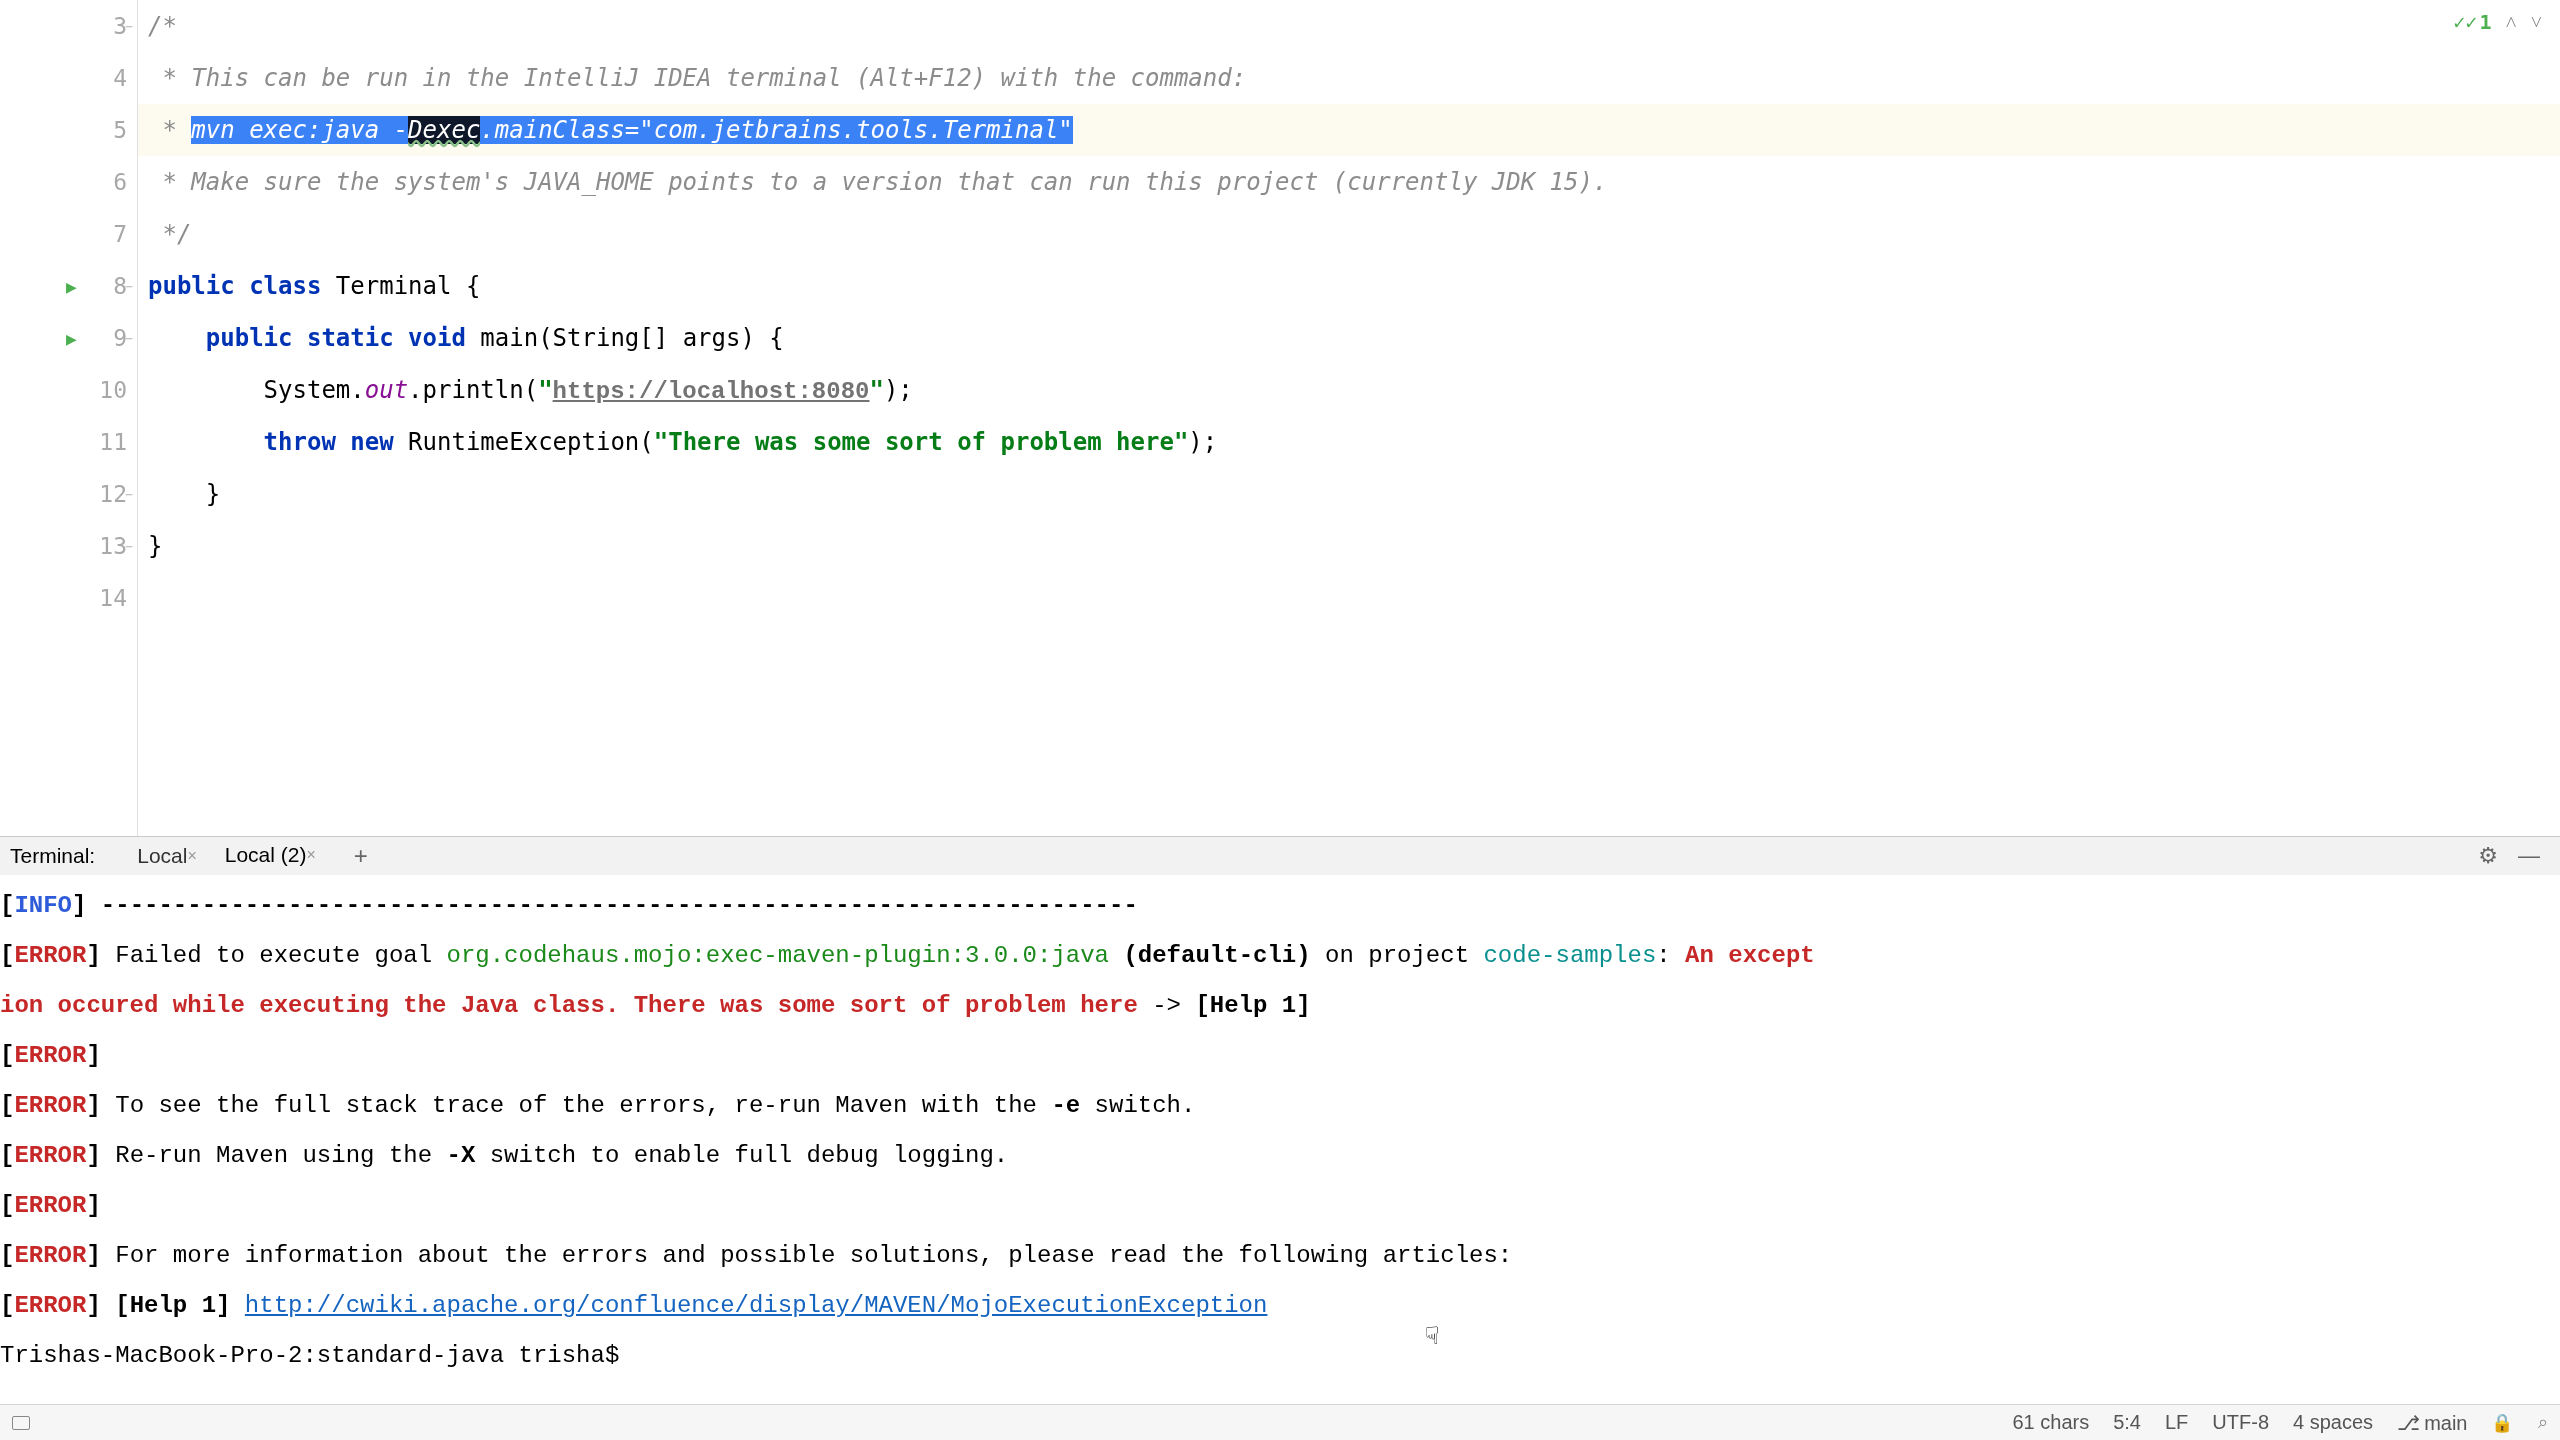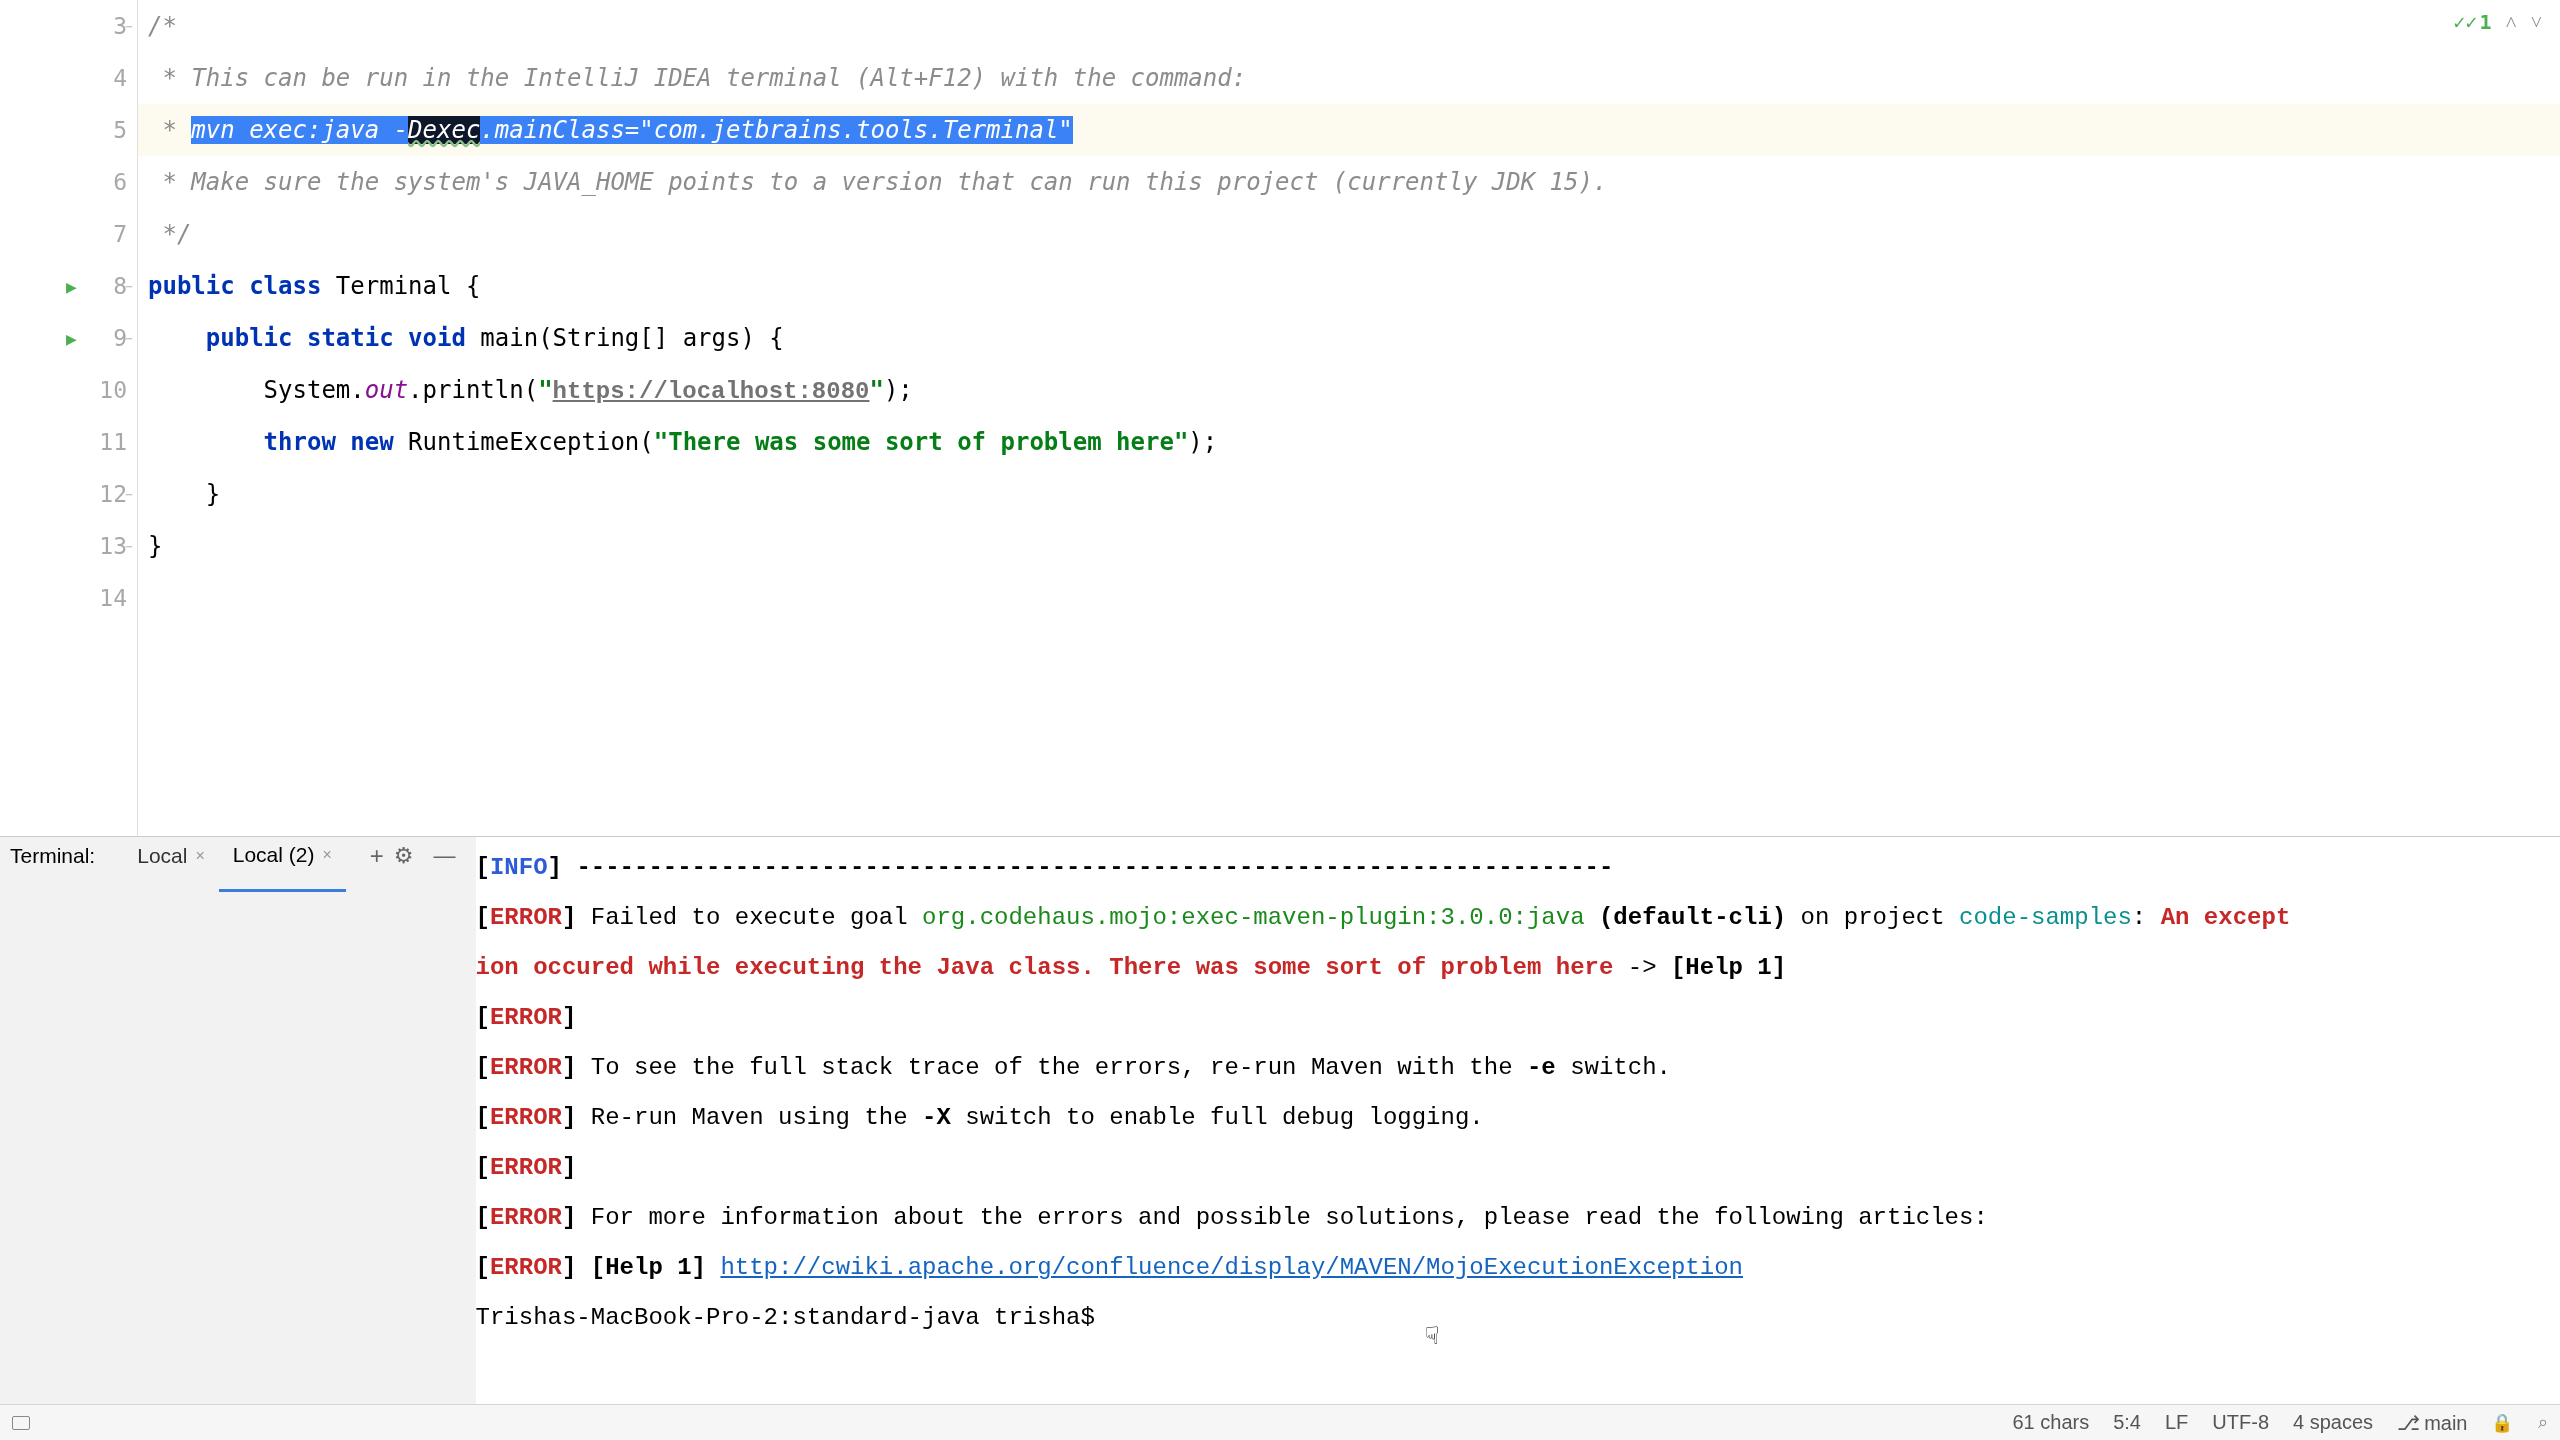--- a/index.html
+++ b/index.html
@@ -80,40 +80,39 @@
   gap: 14px;
   align-items: center;
   color: #888;
   font-size: 20px;
 }
 .check-badge { color: #4caf50; display: flex; align-items: center; gap: 2px; font-weight: bold; }
 
 .terminal-panel {
   flex: 1;
   display: flex;
-  flex-direction: row;
+  flex-direction: column;
   border-top: 1px solid #cacaca;
   background: #f2f2f2;
 }
 .term-tabs {
   height: 38px;
   display: flex;
   align-items: center;
   padding-left: 10px;
   font-family: -apple-system, "Segoe UI", sans-serif;
   font-size: 21px;
   color: #333;
   gap: 0;
 }
 .term-title { margin-right: 28px; color: #000; }
 .tab {
   padding: 22px 14px;
   display: flex;
   align-items: center;
-  gap: 8px;
   cursor: pointer;
   border-radius: 4px 4px 0 0;
 }
 .tab.active { color: #000; border-bottom: 3px solid #3b7ed9; }
 .tab-close { color: #999; font-size: 16px; }
 .tab-add { margin-left: 14px; color: #666; font-size: 24px; cursor: pointer; padding: 0 10px; }
 .term-right-icons { margin-left: auto; display: flex; gap: 20px; padding-right: 20px; color: #666; font-size: 22px; }
 
 .term-body {
   flex: 1;

